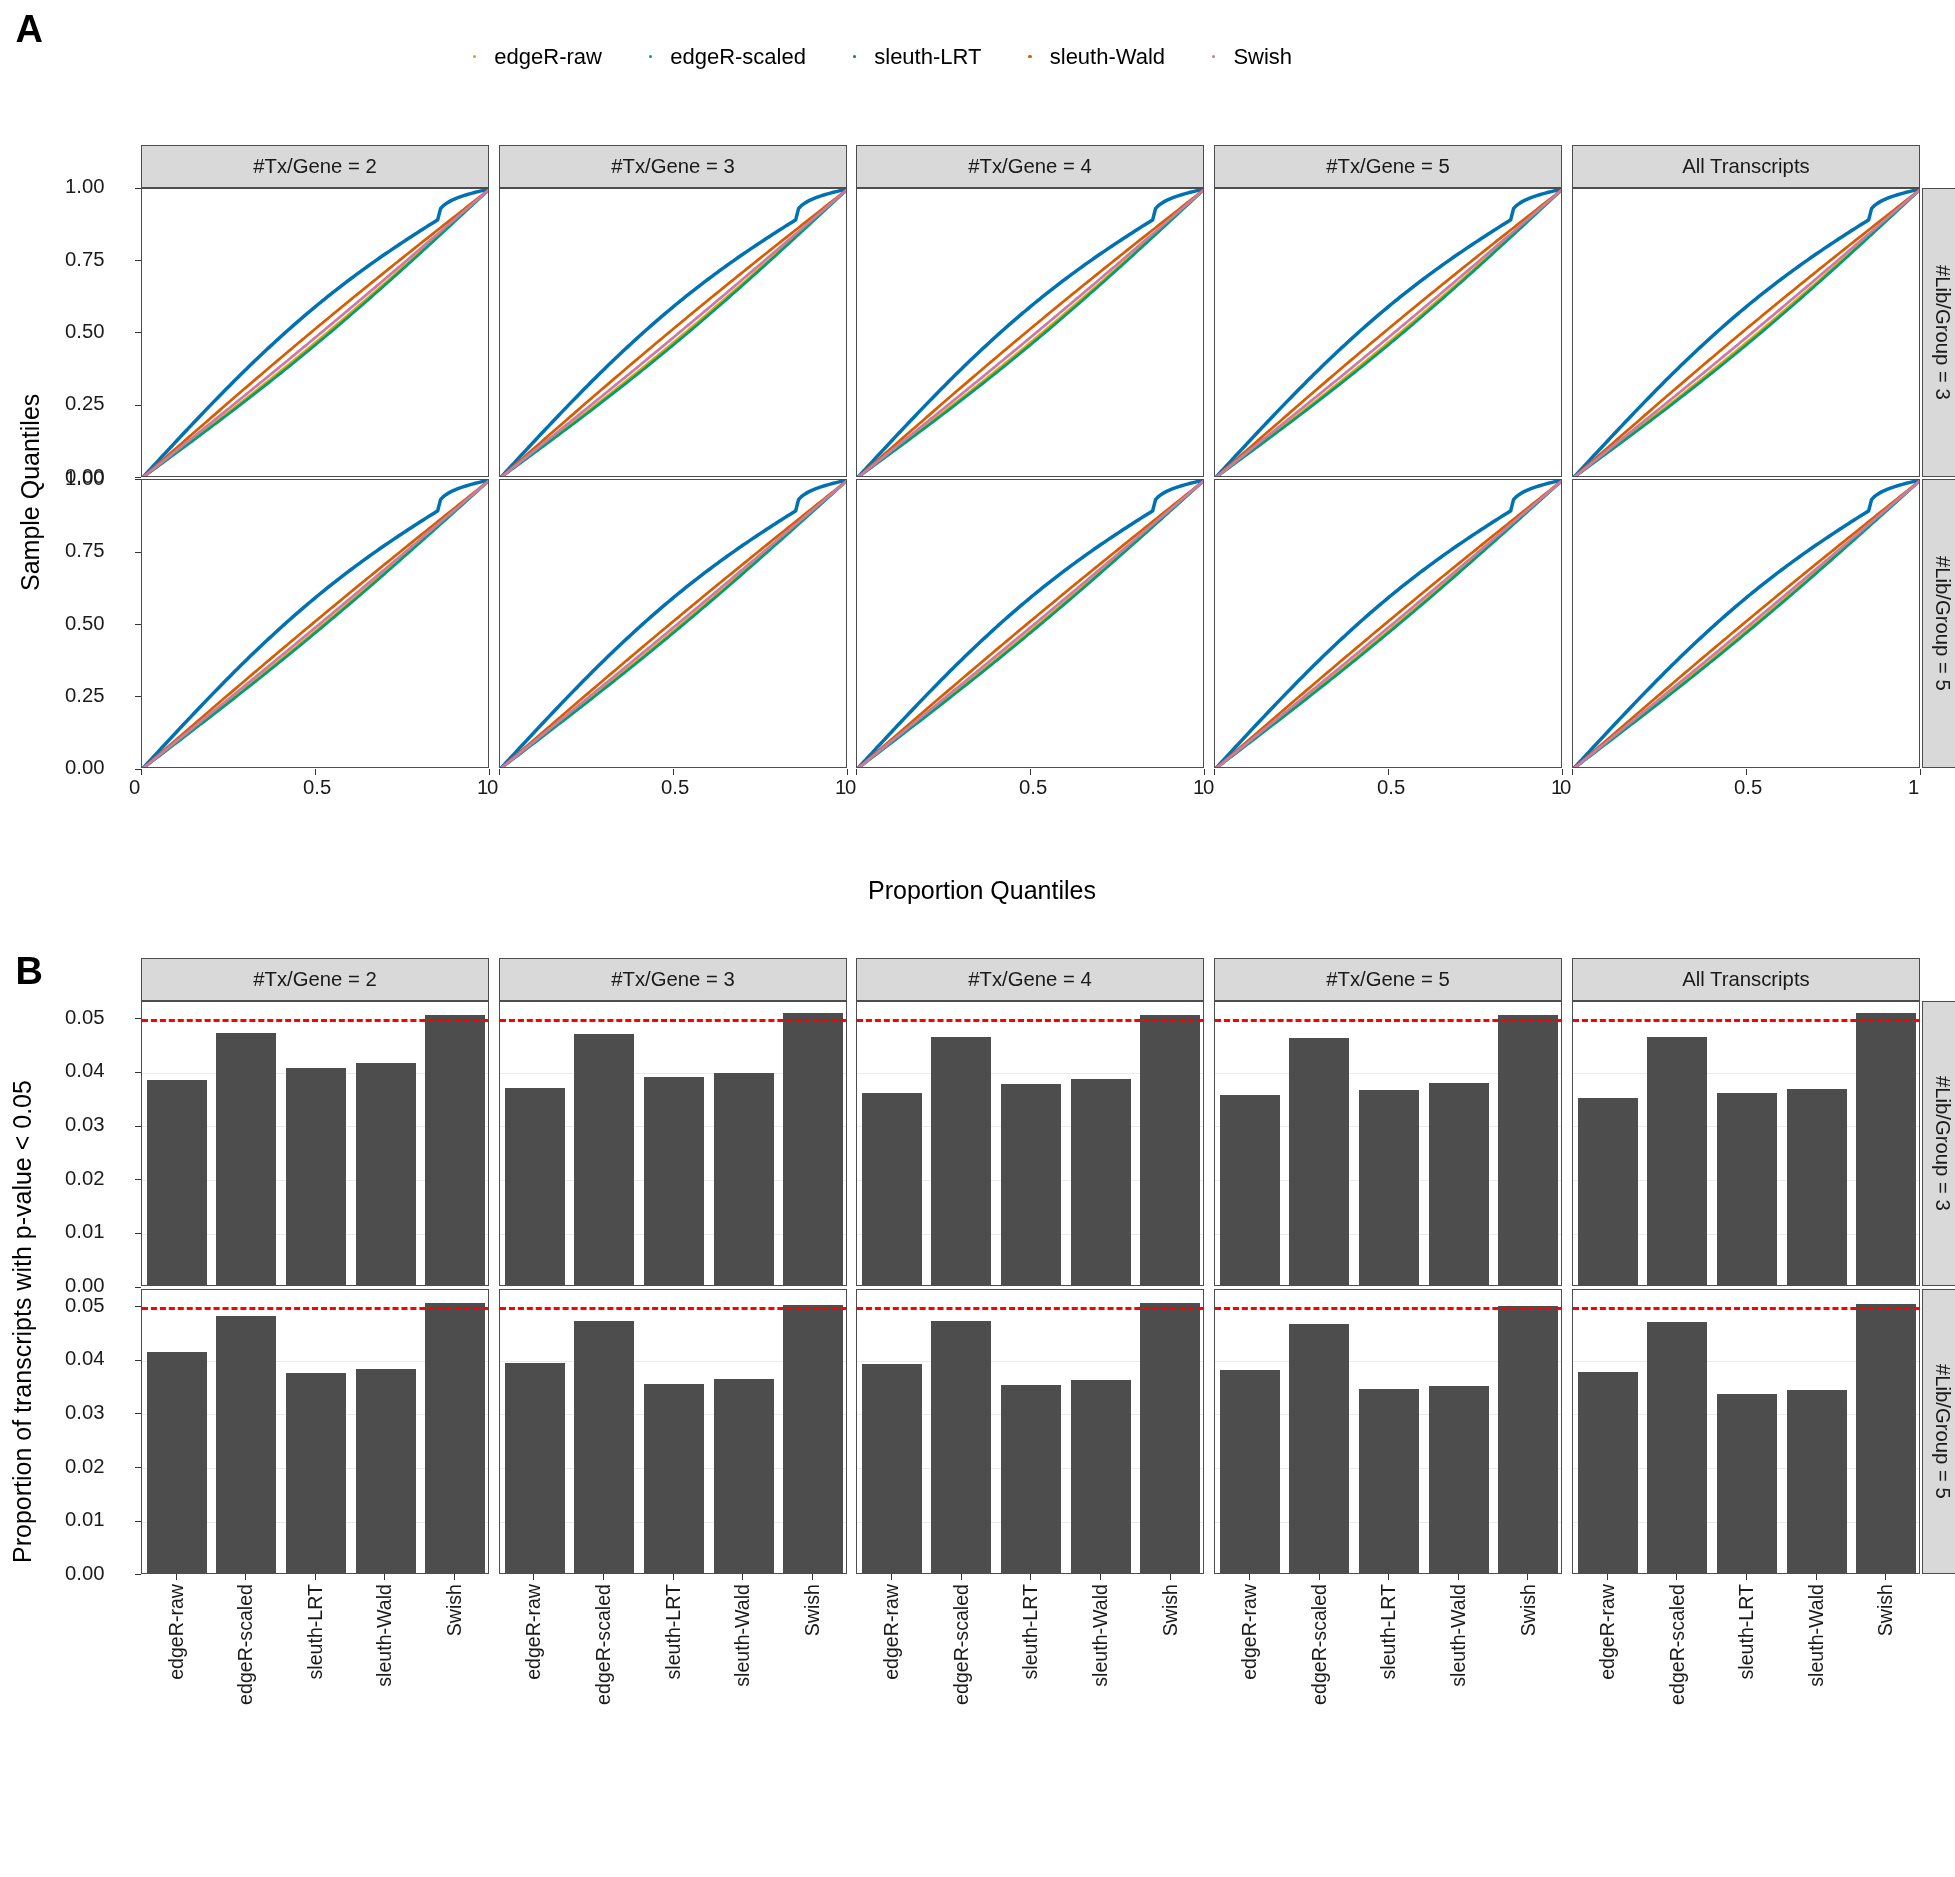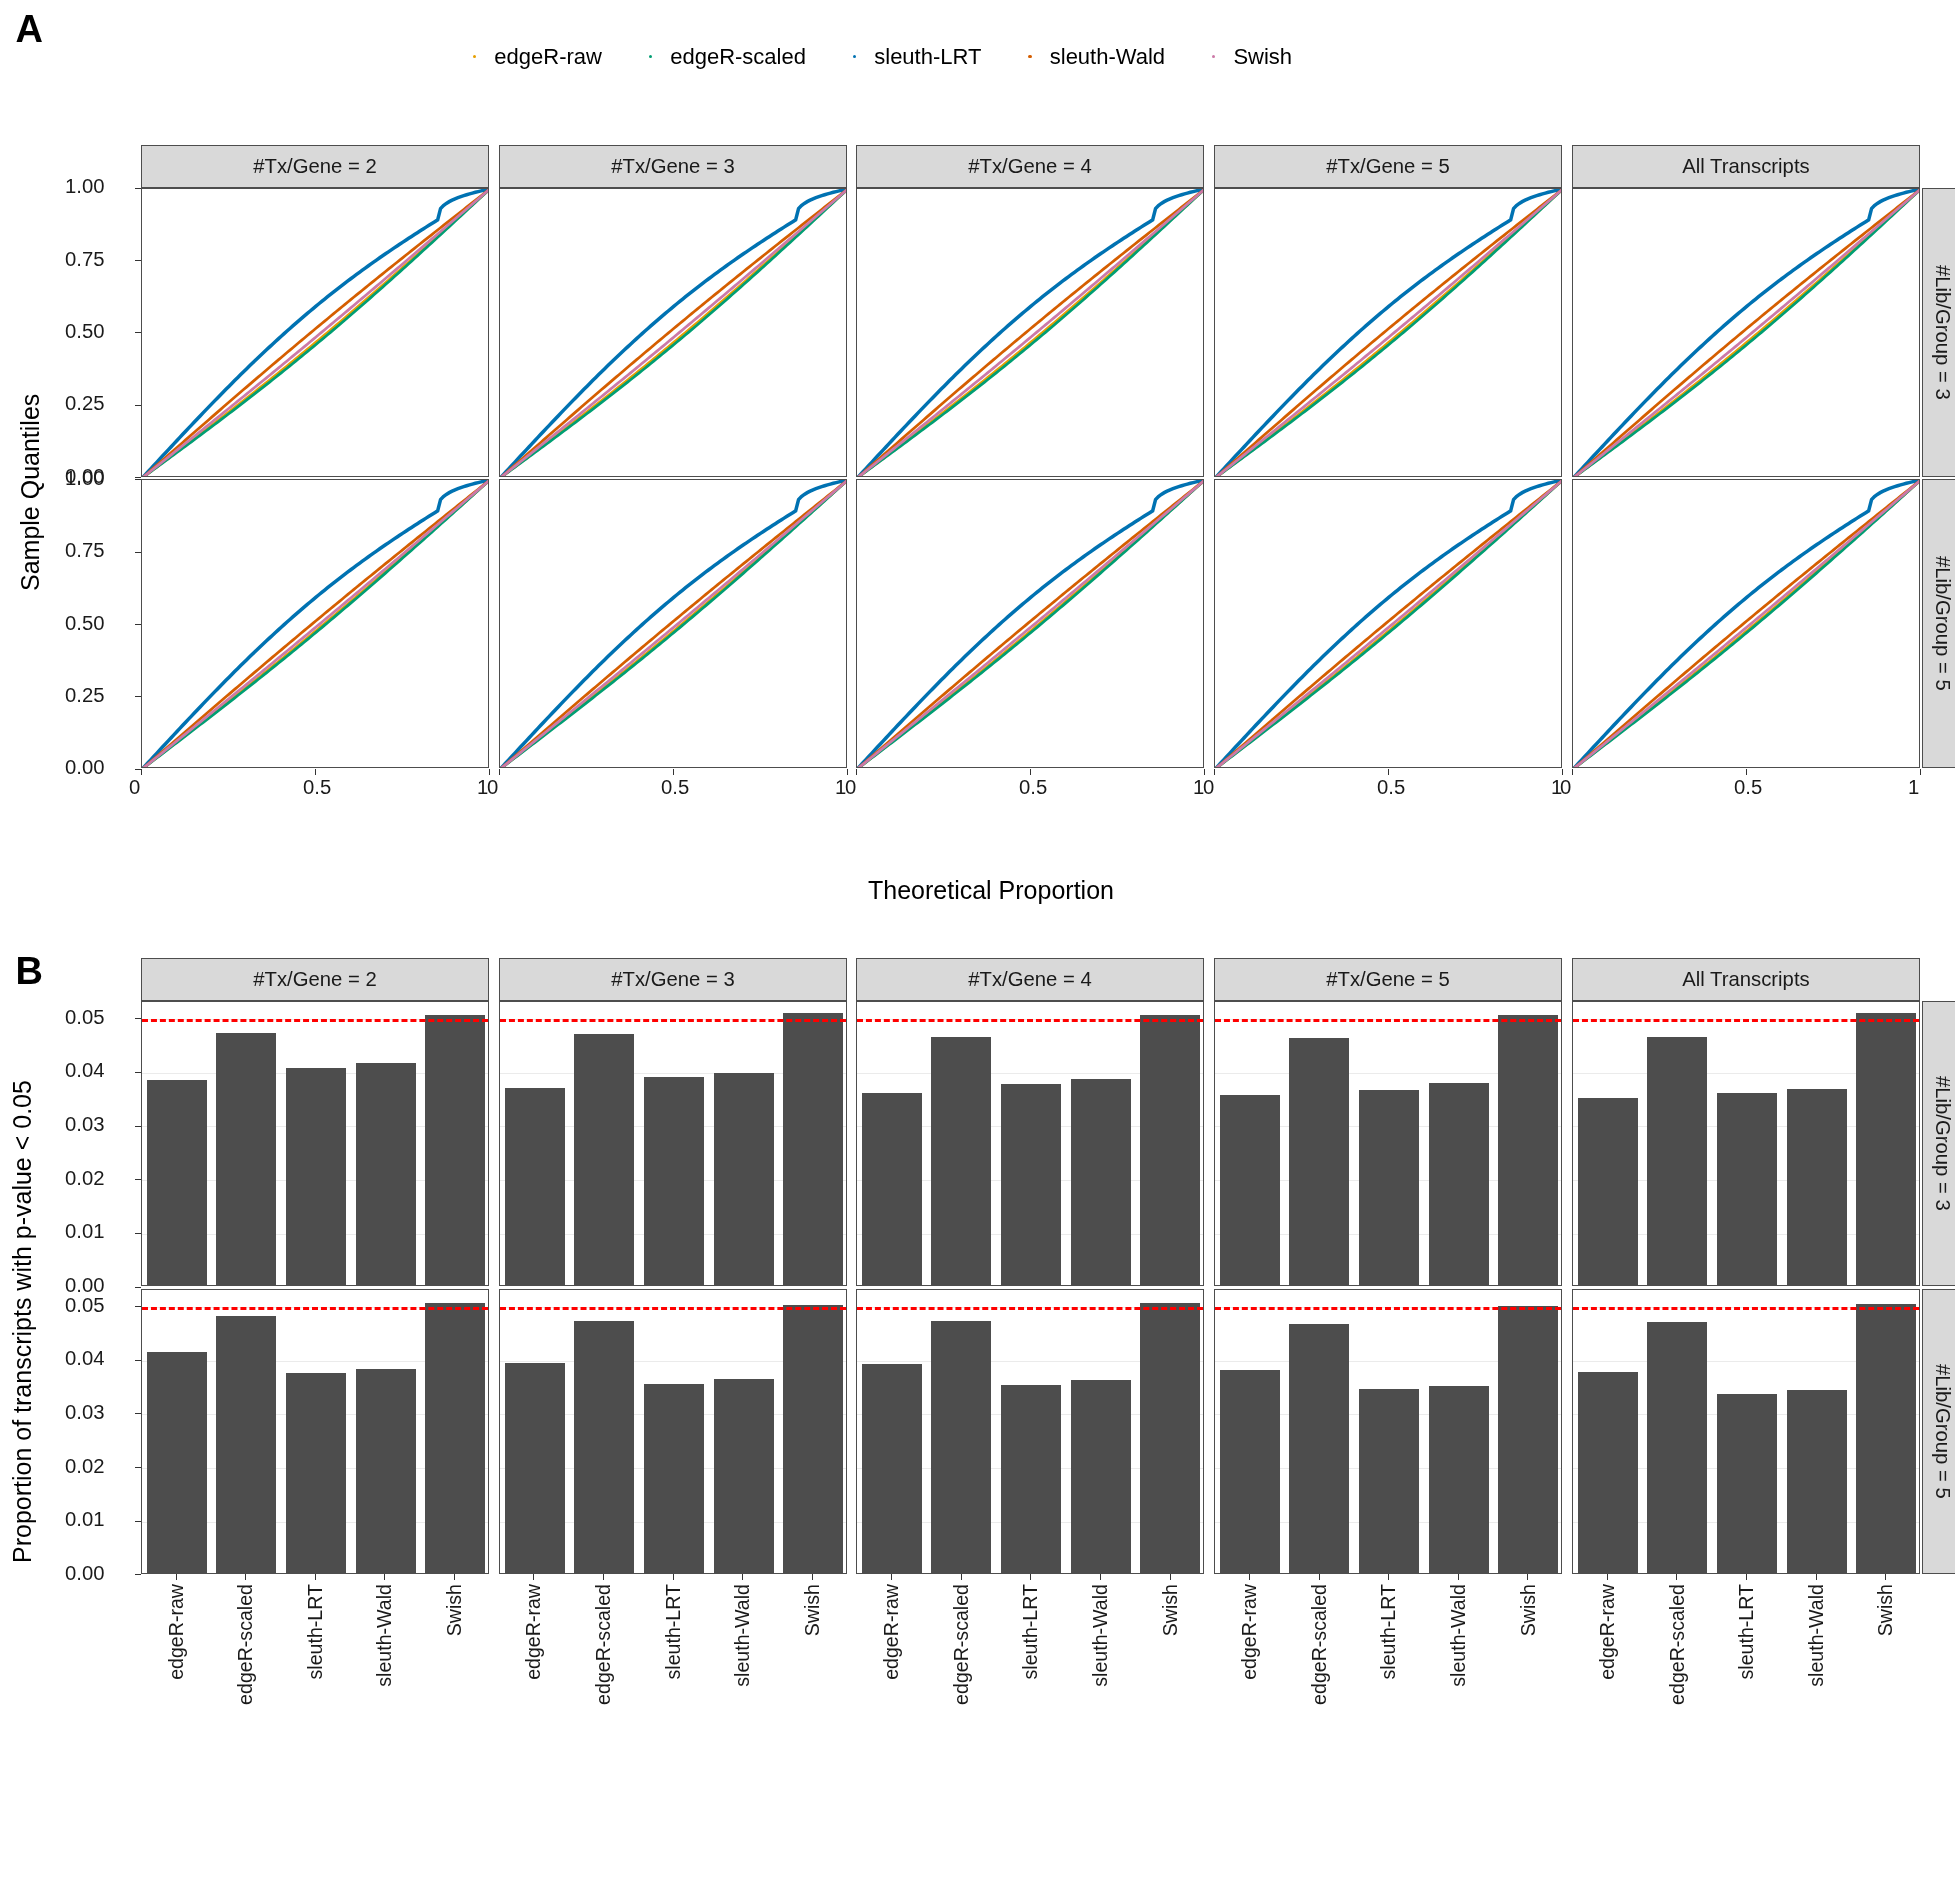--- a/index.html
+++ b/index.html
@@ -315,21 +315,21 @@
       <div class="tick-mark" style="left: 135px; top: 696px; width: 5.5px; height: 1.2px;"></div>
       <div class="axis-text" style="left: 65px; top: 612px;">0.50</div>
       <div class="tick-mark" style="left: 135px; top: 624px; width: 5.5px; height: 1.2px;"></div>
       <div class="axis-text" style="left: 65px; top: 539px;">0.75</div>
       <div class="tick-mark" style="left: 135px; top: 552px; width: 5.5px; height: 1.2px;"></div>
       <div class="axis-text" style="left: 65px; top: 467px;">1.00</div>
       <div class="tick-mark" style="left: 135px; top: 479px; width: 5.5px; height: 1.2px;"></div>
       <div class="strip strip-right" style="position: absolute; left: 1922px; top: 479px; width: 41px; height: 289px;">#Lib/Group = 5</div>
     </div>
 
-  <div class="axis-title" style="left:868px; top:876px;">Theoretical Proportion</div>
+  <div class="axis-title" style="left:868px; top:876px;">Proportion Quantiles</div>
   <div class="ylab-rot" style="left:15.6px; top:336px; height:313px;">Sample Quantiles</div>
 
   <div id="panelB">
       <div class="strip" style="position: absolute; left: 141px; top: 958px; width: 348px; height: 43px;">#Tx/Gene = 2</div>
       <div class="strip" style="position: absolute; left: 499px; top: 958px; width: 348px; height: 43px;">#Tx/Gene = 3</div>
       <div class="strip" style="position: absolute; left: 856px; top: 958px; width: 348px; height: 43px;">#Tx/Gene = 4</div>
       <div class="strip" style="position: absolute; left: 1214px; top: 958px; width: 348px; height: 43px;">#Tx/Gene = 5</div>
       <div class="strip" style="position: absolute; left: 1572px; top: 958px; width: 348px; height: 43px;">All Transcripts</div>
       <div class="plotbox" style="position: absolute; left: 141px; top: 1001px; width: 348px; height: 285px;">
         <div class="gridline" style="top: 232px;"></div>

